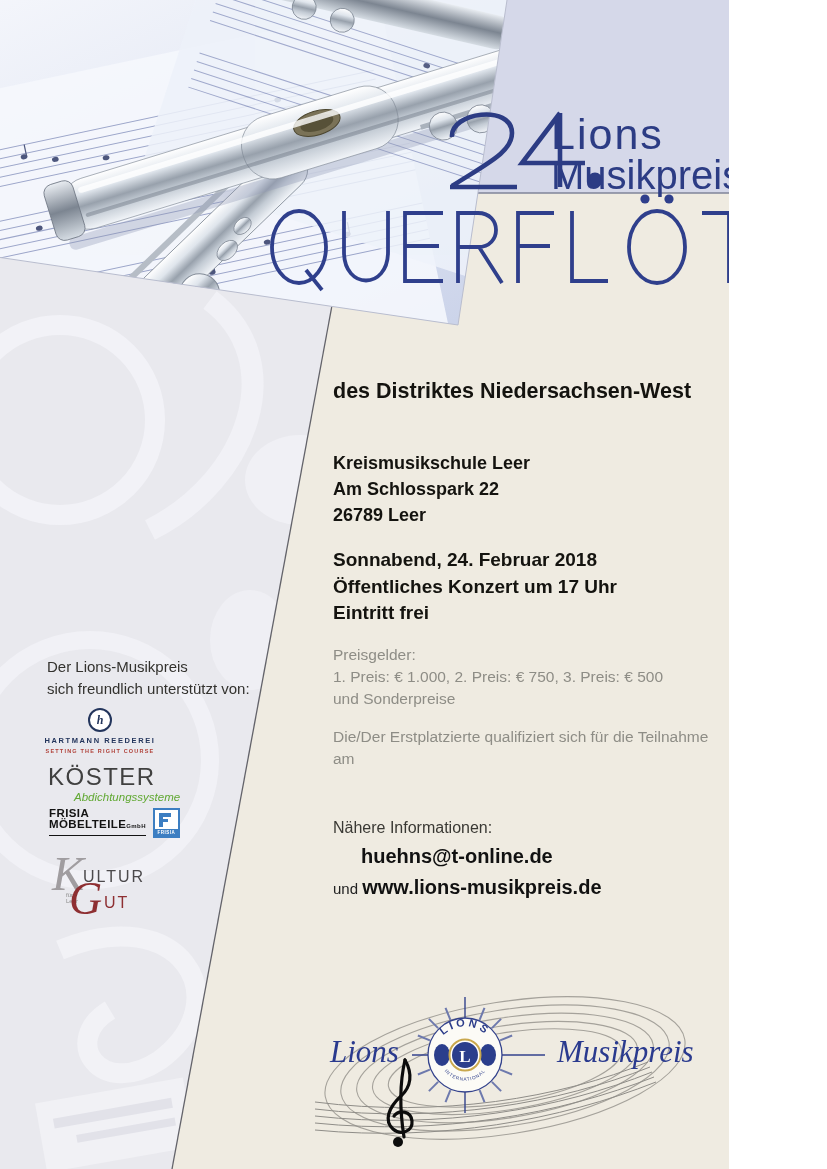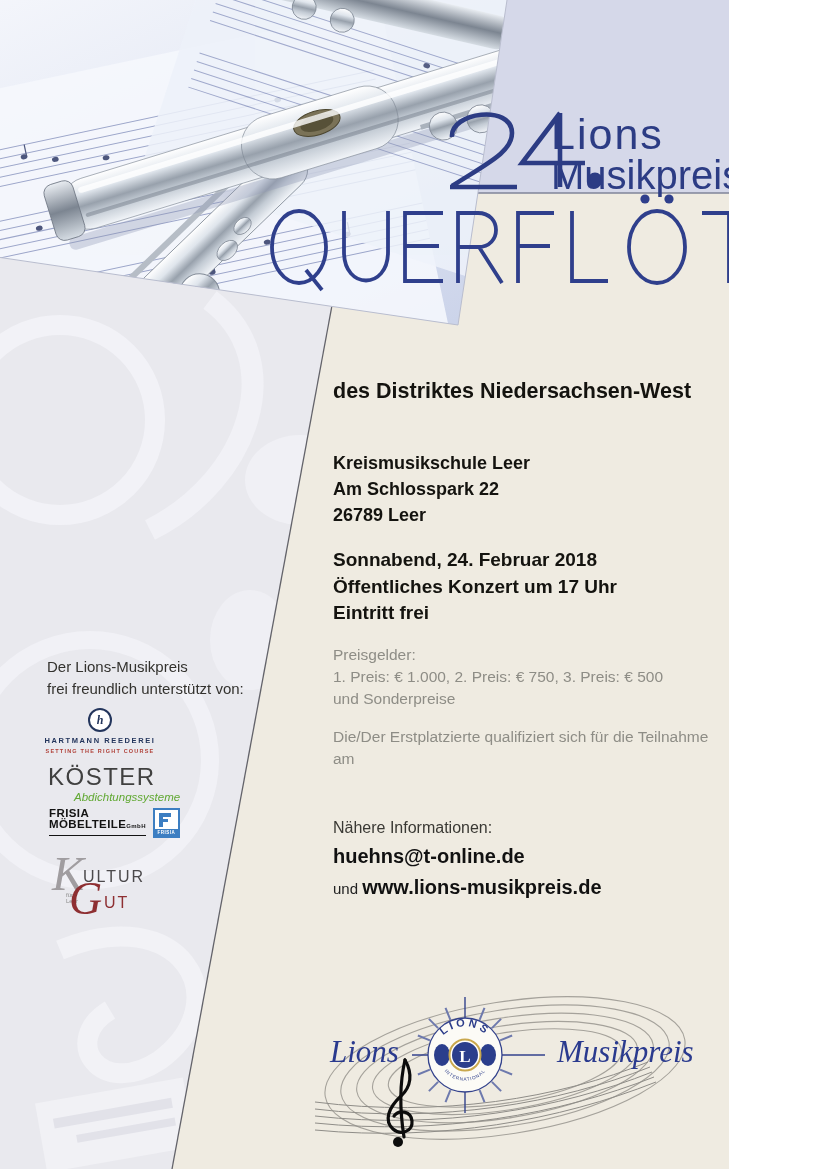--- a/index.html
+++ b/index.html
@@ -15,21 +15,21 @@
 
   
   .col{left:333px;color:#14130f;}
   .district{top:379px;font-size:21.5px;font-weight:bold;}
   .venue{top:450px;font-size:18px;font-weight:bold;line-height:26px;}
   .event{top:547px;font-size:19px;font-weight:bold;line-height:26.5px;}
   .greyblk{color:#8e8d86;font-size:15.5px;line-height:22px;}
   .prizes{top:644px;}
   .qual{top:726px;}
   .contact-h{top:819px;font-size:16px;color:#3a3934;}
-  .email{top:845px;font-size:20px;font-weight:bold;color:#111;}
+  .email{top:845px;font-size:20px;font-weight:bold;color:#111;margin-left:28px;}
   .site{top:876px;font-size:15px;color:#222;}
   .site b{font-size:20px;color:#111;text-align:center;}
 
   
   .sup-h{left:47px;top:656px;font-size:15px;line-height:21.5px;color:#33322e;}
   .hartmann{left:40px;top:708px;width:120px;text-align:center;}
   .hart-ring{display:inline-block;width:20px;height:20px;border:2px solid #23355c;border-radius:50%;
              background:#fff;color:#23355c;font:italic bold 12px "Liberation Serif",serif;line-height:20px;}
   .hart-name{font-size:7.5px;letter-spacing:1.6px;color:#23355c;margin-top:4px;font-weight:bold;}
   .hart-tag{font-size:5.5px;letter-spacing:1.2px;color:#b04038;margin-top:3px;font-weight:bold;}
@@ -253,21 +253,21 @@
 
   <div class="abs col contact-h">Nähere Informationen:</div>
   <div class="abs col email">huehns@t-online.de</div>
   <div class="abs col site">
     <span>und</span>
     <b>www.lions-musikpreis.de</b>
   </div>
 
   <div class="abs sup-h">
     <div>Der Lions-Musikpreis</div>
-    <div>frei freundlich unterstützt von:</div>
+    <div>sich freundlich unterstützt von:</div>
   </div>
 
   <div class="abs hartmann">
     <div class="hart-ring">h</div>
     <div class="hart-name">HARTMANN REEDEREI</div>
     <div class="hart-tag">SETTING THE RIGHT COURSE</div>
   </div>
 
   <div class="abs koester">
     <div class="koe-name">KÖSTER</div>

